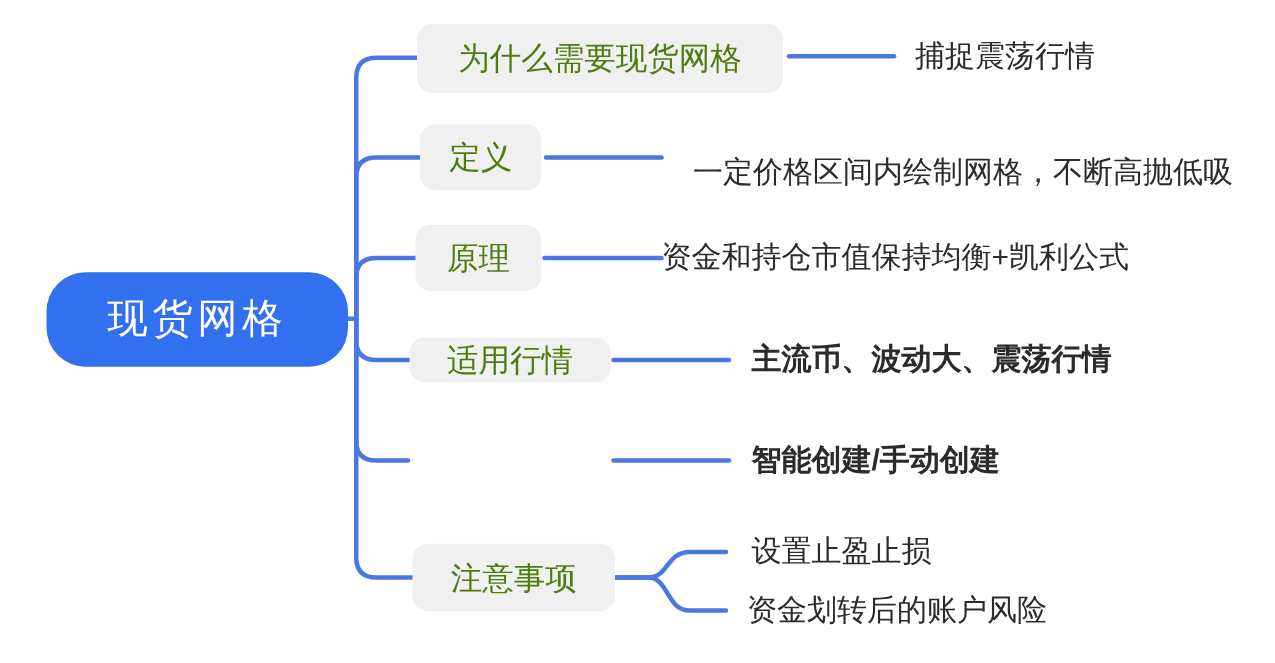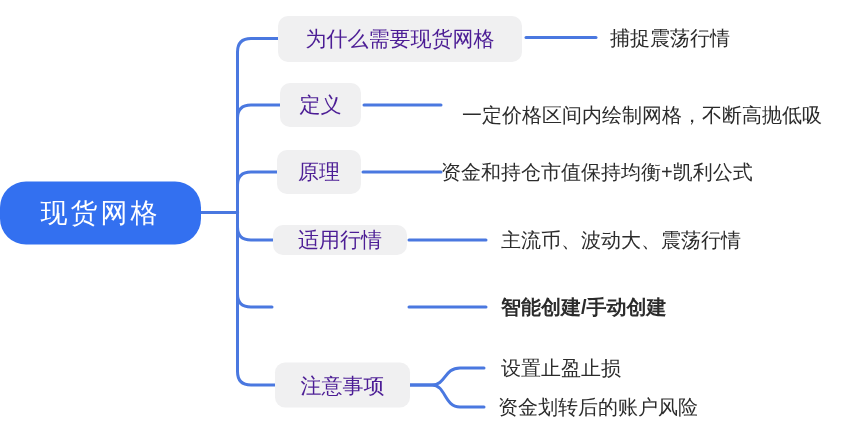--- a/index.html
+++ b/index.html
@@ -8,21 +8,21 @@
     background:#ffffff;
     font-family:"Liberation Sans","DejaVu Sans",sans-serif;
   }
   .canvas{position:relative;width:850px;height:442px;background:#ffffff;}
   svg.links{position:absolute;left:0;top:0;width:850px;height:442px;pointer-events:none;}
   svg.links path{fill:none;stroke:#4A78E0;stroke-width:3;stroke-linecap:round;}
   .node{
     position:absolute;transform:translateY(-50%);
     display:flex;align-items:center;justify-content:center;
     background:#F0F0F1;border-radius:10px;
-    color:#4c1d95;font-size:21px;white-space:nowrap;
+    color:#4d7c0f;font-size:21px;white-space:nowrap;
     box-sizing:border-box;
   }
   .node.root{
     background:#3370F0;color:#ffffff;border-radius:12px;
     font-size:27px;letter-spacing:3px;
   }
   .leaf{
     position:absolute;transform:translateY(-50%);
     color:#2B2B2B;font-size:20px;white-space:nowrap;line-height:1.2;text-align:right;
   }
@@ -42,29 +42,29 @@
     <path d="M237.5 212.5 V371.5 Q237.5 385 251 385 H275"></path>
     <path d="M526 37.5 H596"></path>
     <path d="M364 105 H441"></path>
     <path d="M363 172 H441"></path>
     <path d="M409 240 H486"></path>
     <path d="M409 307 H486"></path>
     <path d="M410 385 H432 C446 385 444 368 460 368 H484"></path>
     <path d="M410 385 H432 C446 385 444 407 460 407 H484"></path>
   </svg>
 
-  <div class="node root" style="left:0;top:212.5px;width:201px;height:63px;border-radius:26px;">现货网格</div>
+  <div class="node root" style="left:31px;top:212.5px;width:201px;height:63px;border-radius:26px;">现货网格</div>
 
   <div class="node" style="left:278px;top:38.5px;width:244px;height:46px;">为什么需要现货网格</div>
   <div class="node" style="left:280px;top:105px;width:81px;height:44px;text-align:right;">定义</div>
   <div class="node" style="left:277px;top:172px;width:84px;height:44px;">原理</div>
   <div class="node" style="left:273px;top:240px;width:134px;height:30px;">适用行情</div>
   <div class="node" style="left:275px;top:385px;width:135px;height:45px;">注意事项</div>
 
   <div class="leaf" style="left:610px;top:38px;">捕捉震荡行情</div>
   <div class="leaf" style="left:462px;top:105px;margin-top:10px;">一定价格区间内绘制网格，不断高抛低吸</div>
   <div class="leaf" style="left:441px;top:172px;">资金和持仓市值保持均衡+凯利公式</div>
-  <div class="leaf" style="left:501px;top:240px;">主流币、波动大、震荡行情</div>
+  <div class="leaf" style="left:501px;top:240px;font-weight:bold;">主流币、波动大、震荡行情</div>
   <div class="leaf" style="left:501px;top:307px;font-weight:bold;">智能创建/手动创建</div>
   <div class="leaf" style="left:501px;top:368px;">设置止盈止损</div>
   <div class="leaf" style="left:498px;top:407px;">资金划转后的账户风险</div>
 
 </div>
 
 </body></html>

